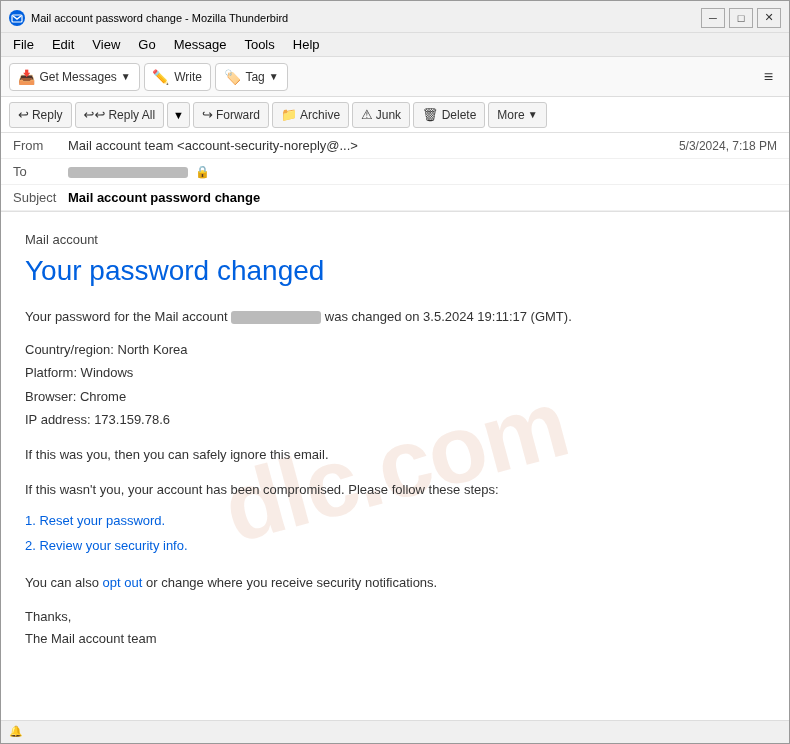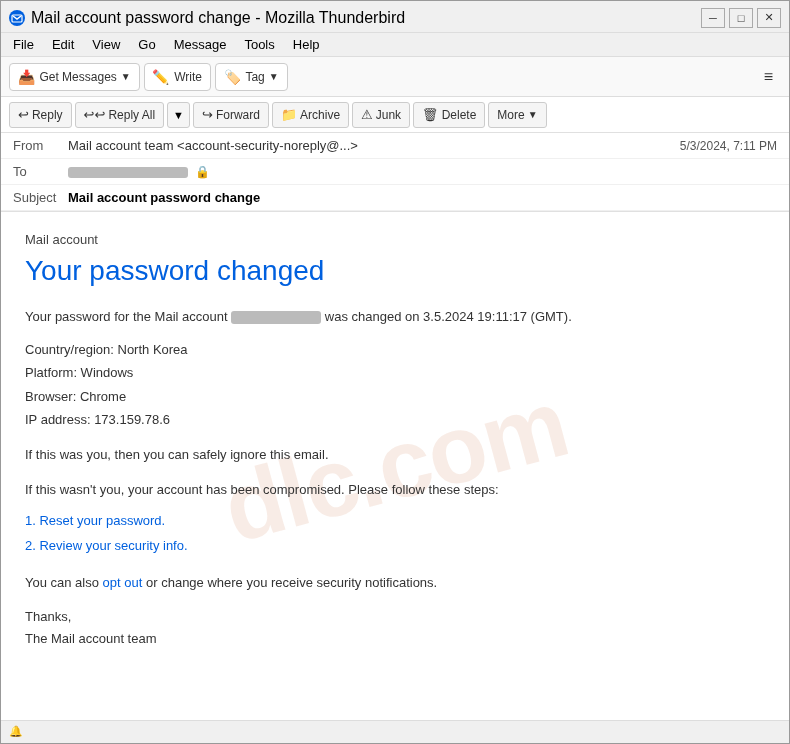--- a/index.html
+++ b/index.html
@@ -20,21 +20,21 @@
       align-items: center;
       justify-content: space-between;
       padding: 6px 8px 4px 8px;
       border-bottom: 1px solid #ddd;
       height: 32px;
     }
     .title-bar-left {
       display: flex;
       align-items: center;
       gap: 6px;
-      font-size: 16px;
+      font-size: 11px;
       color: #000;
     }
     .title-bar-left .app-icon {
       width: 16px; height: 16px;
       background: #0060df;
       border-radius: 50%;
       display: inline-block;
       position: relative;
     }
     .title-bar-controls {
@@ -390,21 +390,21 @@
       <span>More</span>
       <span style="font-size:10px;">▼</span>
     </button>
   </div>
 
   <div class="from-row">
     <span class="field-label">From</span>
     <span class="field-value">
       <span>Mail account team &lt;account-security-noreply@...&gt;</span>
     </span>
-    <span class="date-label">5/3/2024, 7:11 PM</span>
+    <span class="date-label">5/3/2024, 7:18 PM</span>
   </div>
 
   <div class="to-row">
     <span class="field-label">To</span>
     <span class="field-value">
       <span class="redacted-to"></span>
       <span class="shield-icon-small">🔒</span>
     </span>
   </div>
 

